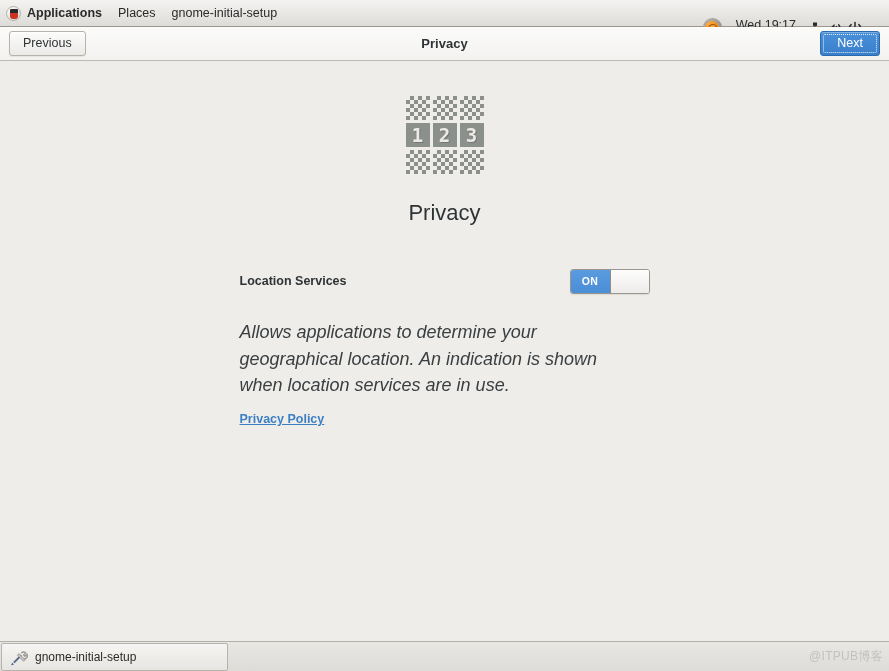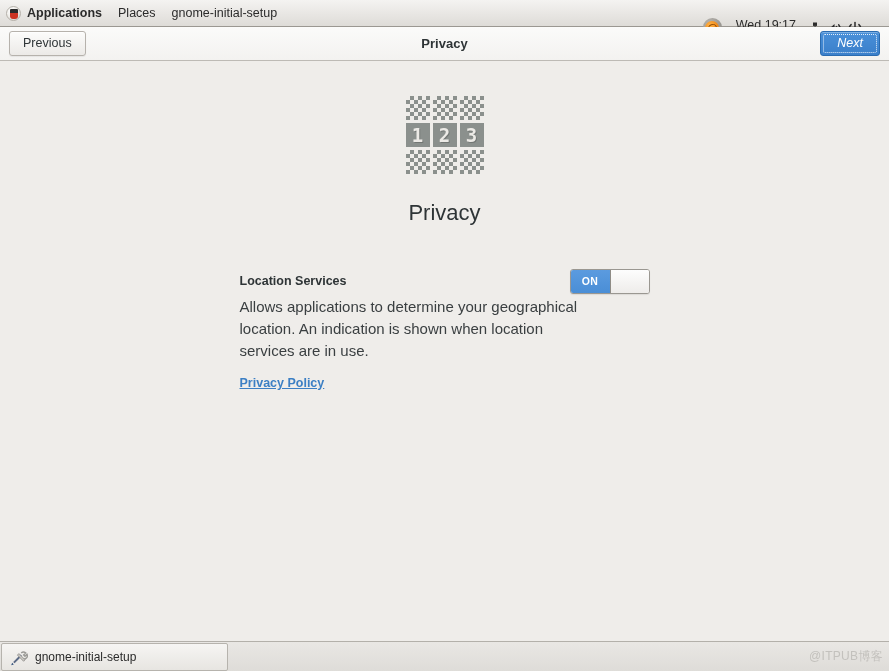--- a/index.html
+++ b/index.html
@@ -137,21 +137,20 @@
     color: #2e3436;
     box-shadow: 0 1px 0 rgba(255,255,255,.7) inset, 0 1px 1px rgba(0,0,0,.06);
   }
   .btn-next {
     margin-left: auto;
     background: linear-gradient(to bottom, #4a90d9 0%, #3a7fca 100%);
     border: 1px solid #2a6bb0;
     color: #ffffff;
     box-shadow: 0 1px 0 rgba(255,255,255,.28) inset;
     padding: 5px 16px 6px;
-    font-style: italic;
   }
   .btn-next .focus-ring {
     position: absolute;
     left: 2px; top: 2px; right: 2px; bottom: 2px;
     border: 1px dotted rgba(255,255,255,.85);
     border-radius: 2px;
   }
 
   
   .content {
@@ -239,25 +238,26 @@
     align-items: center;
     justify-content: center;
     border-right: 1px solid #8f8c86;
   }
   .switch .knob-part {
     width: 38px;
     background: linear-gradient(to bottom, #fdfdfd 0%, #eeecea 100%);
   }
 
   .desc {
-    margin-top: 3px;
-    font-size: 15px;
+    margin-top: 26px;
+    font-size: 18px;
     line-height: 1.48;
     color: #3a3f41;
     max-width: 362px;
+    font-style: italic;
   }
 
   .link {
     display: inline-block;
     margin-top: 13px;
     font-size: 12.5px;
     color: #3c7fc4;
     text-decoration: underline;
     cursor: default;
     font-weight: bold;

